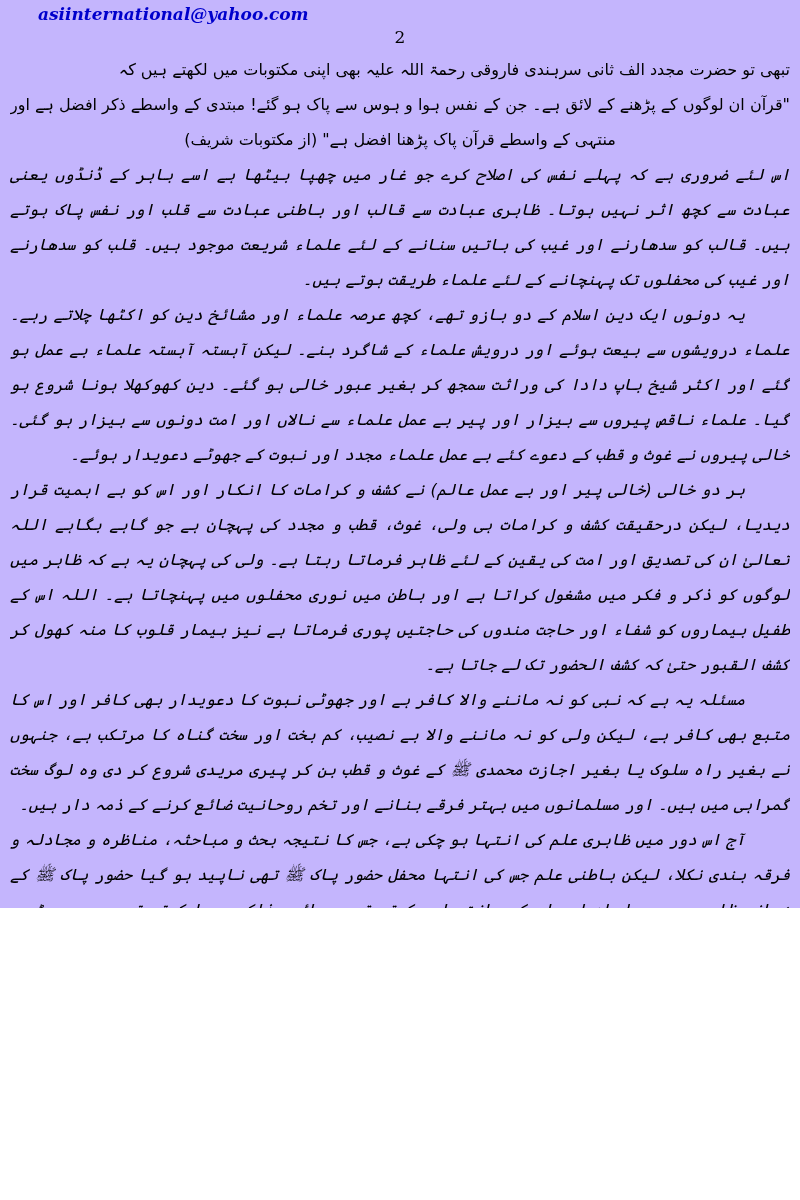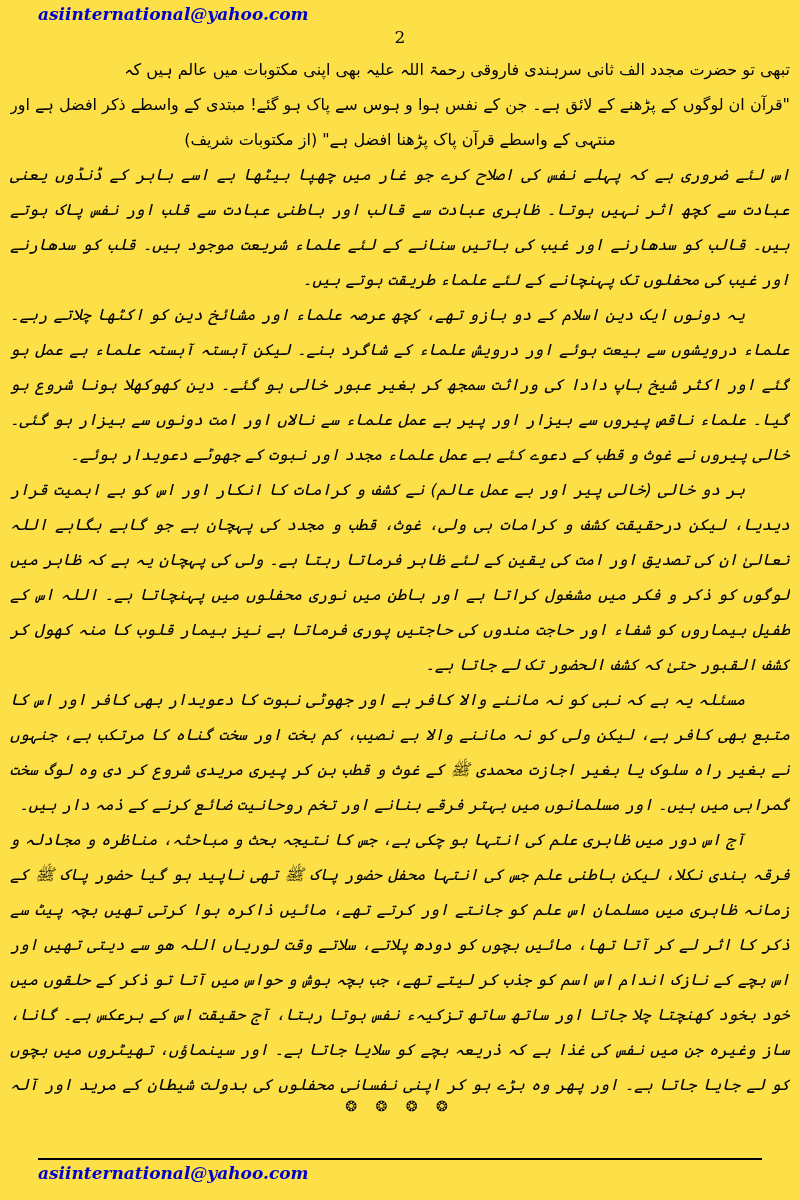--- a/index.html
+++ b/index.html
@@ -1,19 +1,19 @@
 <!DOCTYPE html>
 <html lang="ur"><head>
 <meta charset="utf-8">
 <style>
   html,body{margin:0;padding:0;background:#ffffff;}
   .page{
     position:relative;
-    width:800px;height:1200px;
-    background:#fde047;
+    width:800px;height:908px;
+    background:#c4b5fd;
     overflow:hidden;
     font-family:"DejaVu Sans",sans-serif;
     color:#000;
   }
   
   .hdr-email{
     position:absolute;top:4px;left:38px;
     font-family:"DejaVu Serif",serif;
     font-style:italic;font-weight:bold;
     font-size:17px;color:#0000cc;
@@ -66,21 +66,21 @@
 </head>
 <body>
 
 <div class="page">
 
   <a class="hdr-email">asiinternational@yahoo.com</a>
 
   <div class="page-number">2</div>
 
   <div class="body-text" dir="rtl">
-    <p class="intro-line">تبھی تو حضرت مجدد الف ثانی سرہندی فاروقی رحمۃ اللہ علیہ بھی اپنی مکتوبات میں عالم ہیں کہ</p>
+    <p class="intro-line">تبھی تو حضرت مجدد الف ثانی سرہندی فاروقی رحمۃ اللہ علیہ بھی اپنی مکتوبات میں لکھتے ہیں کہ</p>
 
     <p class="quote-block">"قرآن ان لوگوں کے پڑھنے کے لائق ہے۔ جن کے نفس ہوا و ہوس سے پاک ہو گئے! مبتدی کے واسطے ذکر افضل ہے اور منتہی کے واسطے قرآن پاک پڑھنا افضل ہے" (از مکتوبات شریف)</p>
 
     <p class="para">اس لئے ضروری ہے کہ پہلے نفس کی اصلاح کرے جو غار میں چھپا بیٹھا ہے اسے باہر کے ڈنڈوں یعنی عبادت سے کچھ اثر نہیں ہوتا۔ ظاہری عبادت سے قالب اور باطنی عبادت سے قلب اور نفس پاک ہوتے ہیں۔ قالب کو سدھارنے اور غیب کی باتیں سنانے کے لئے علماء شریعت موجود ہیں۔ قلب کو سدھارنے اور غیب کی محفلوں تک پہنچانے کے لئے علماء طریقت ہوتے ہیں۔</p>
 
     <p class="para indent">یہ دونوں ایک دین اسلام کے دو بازو تھے، کچھ عرصہ علماء اور مشائخ دین کو اکٹھا چلاتے رہے۔ علماء درویشوں سے بیعت ہوئے اور درویش علماء کے شاگرد بنے۔ لیکن آہستہ آہستہ علماء بے عمل ہو گئے اور اکثر شیخ باپ دادا کی وراثت سمجھ کر بغیر عبور خالی ہو گئے۔ دین کھوکھلا ہونا شروع ہو گیا۔ علماء ناقص پیروں سے بیزار اور پیر بے عمل علماء سے نالاں اور امت دونوں سے بیزار ہو گئی۔ خالی پیروں نے غوث و قطب کے دعوے کئے بے عمل علماء مجدد اور نبوت کے جھوٹے دعویدار ہوئے۔</p>
 
     <p class="para indent">ہر دو خالی (خالی پیر اور بے عمل عالم) نے کشف و کرامات کا انکار اور اس کو بے اہمیت قرار دیدیا، لیکن درحقیقت کشف و کرامات ہی ولی، غوث، قطب و مجدد کی پہچان ہے جو گاہے بگاہے اللہ تعالیٰ ان کی تصدیق اور امت کی یقین کے لئے ظاہر فرماتا رہتا ہے۔ ولی کی پہچان یہ ہے کہ ظاہر میں لوگوں کو ذکر و فکر میں مشغول کراتا ہے اور باطن میں نوری محفلوں میں پہنچاتا ہے۔ اللہ اس کے طفیل بیماروں کو شفاء اور حاجت مندوں کی حاجتیں پوری فرماتا ہے نیز بیمار قلوب کا منہ کھول کر کشف القبور حتیٰ کہ کشف الحضور تک لے جاتا ہے۔</p>
 
     <p class="para indent">مسئلہ یہ ہے کہ نبی کو نہ ماننے والا کافر ہے اور جھوٹی نبوت کا دعویدار بھی کافر اور اس کا متبع بھی کافر ہے، لیکن ولی کو نہ ماننے والا بے نصیب، کم بخت اور سخت گناہ کا مرتکب ہے، جنہوں نے بغیر راہ سلوک یا بغیر اجازت محمدی ﷺ کے غوث و قطب بن کر پیری مریدی شروع کر دی وہ لوگ سخت گمراہی میں ہیں۔ اور مسلمانوں میں بہتر فرقے بنانے اور تخم روحانیت ضائع کرنے کے ذمہ دار ہیں۔</p>

